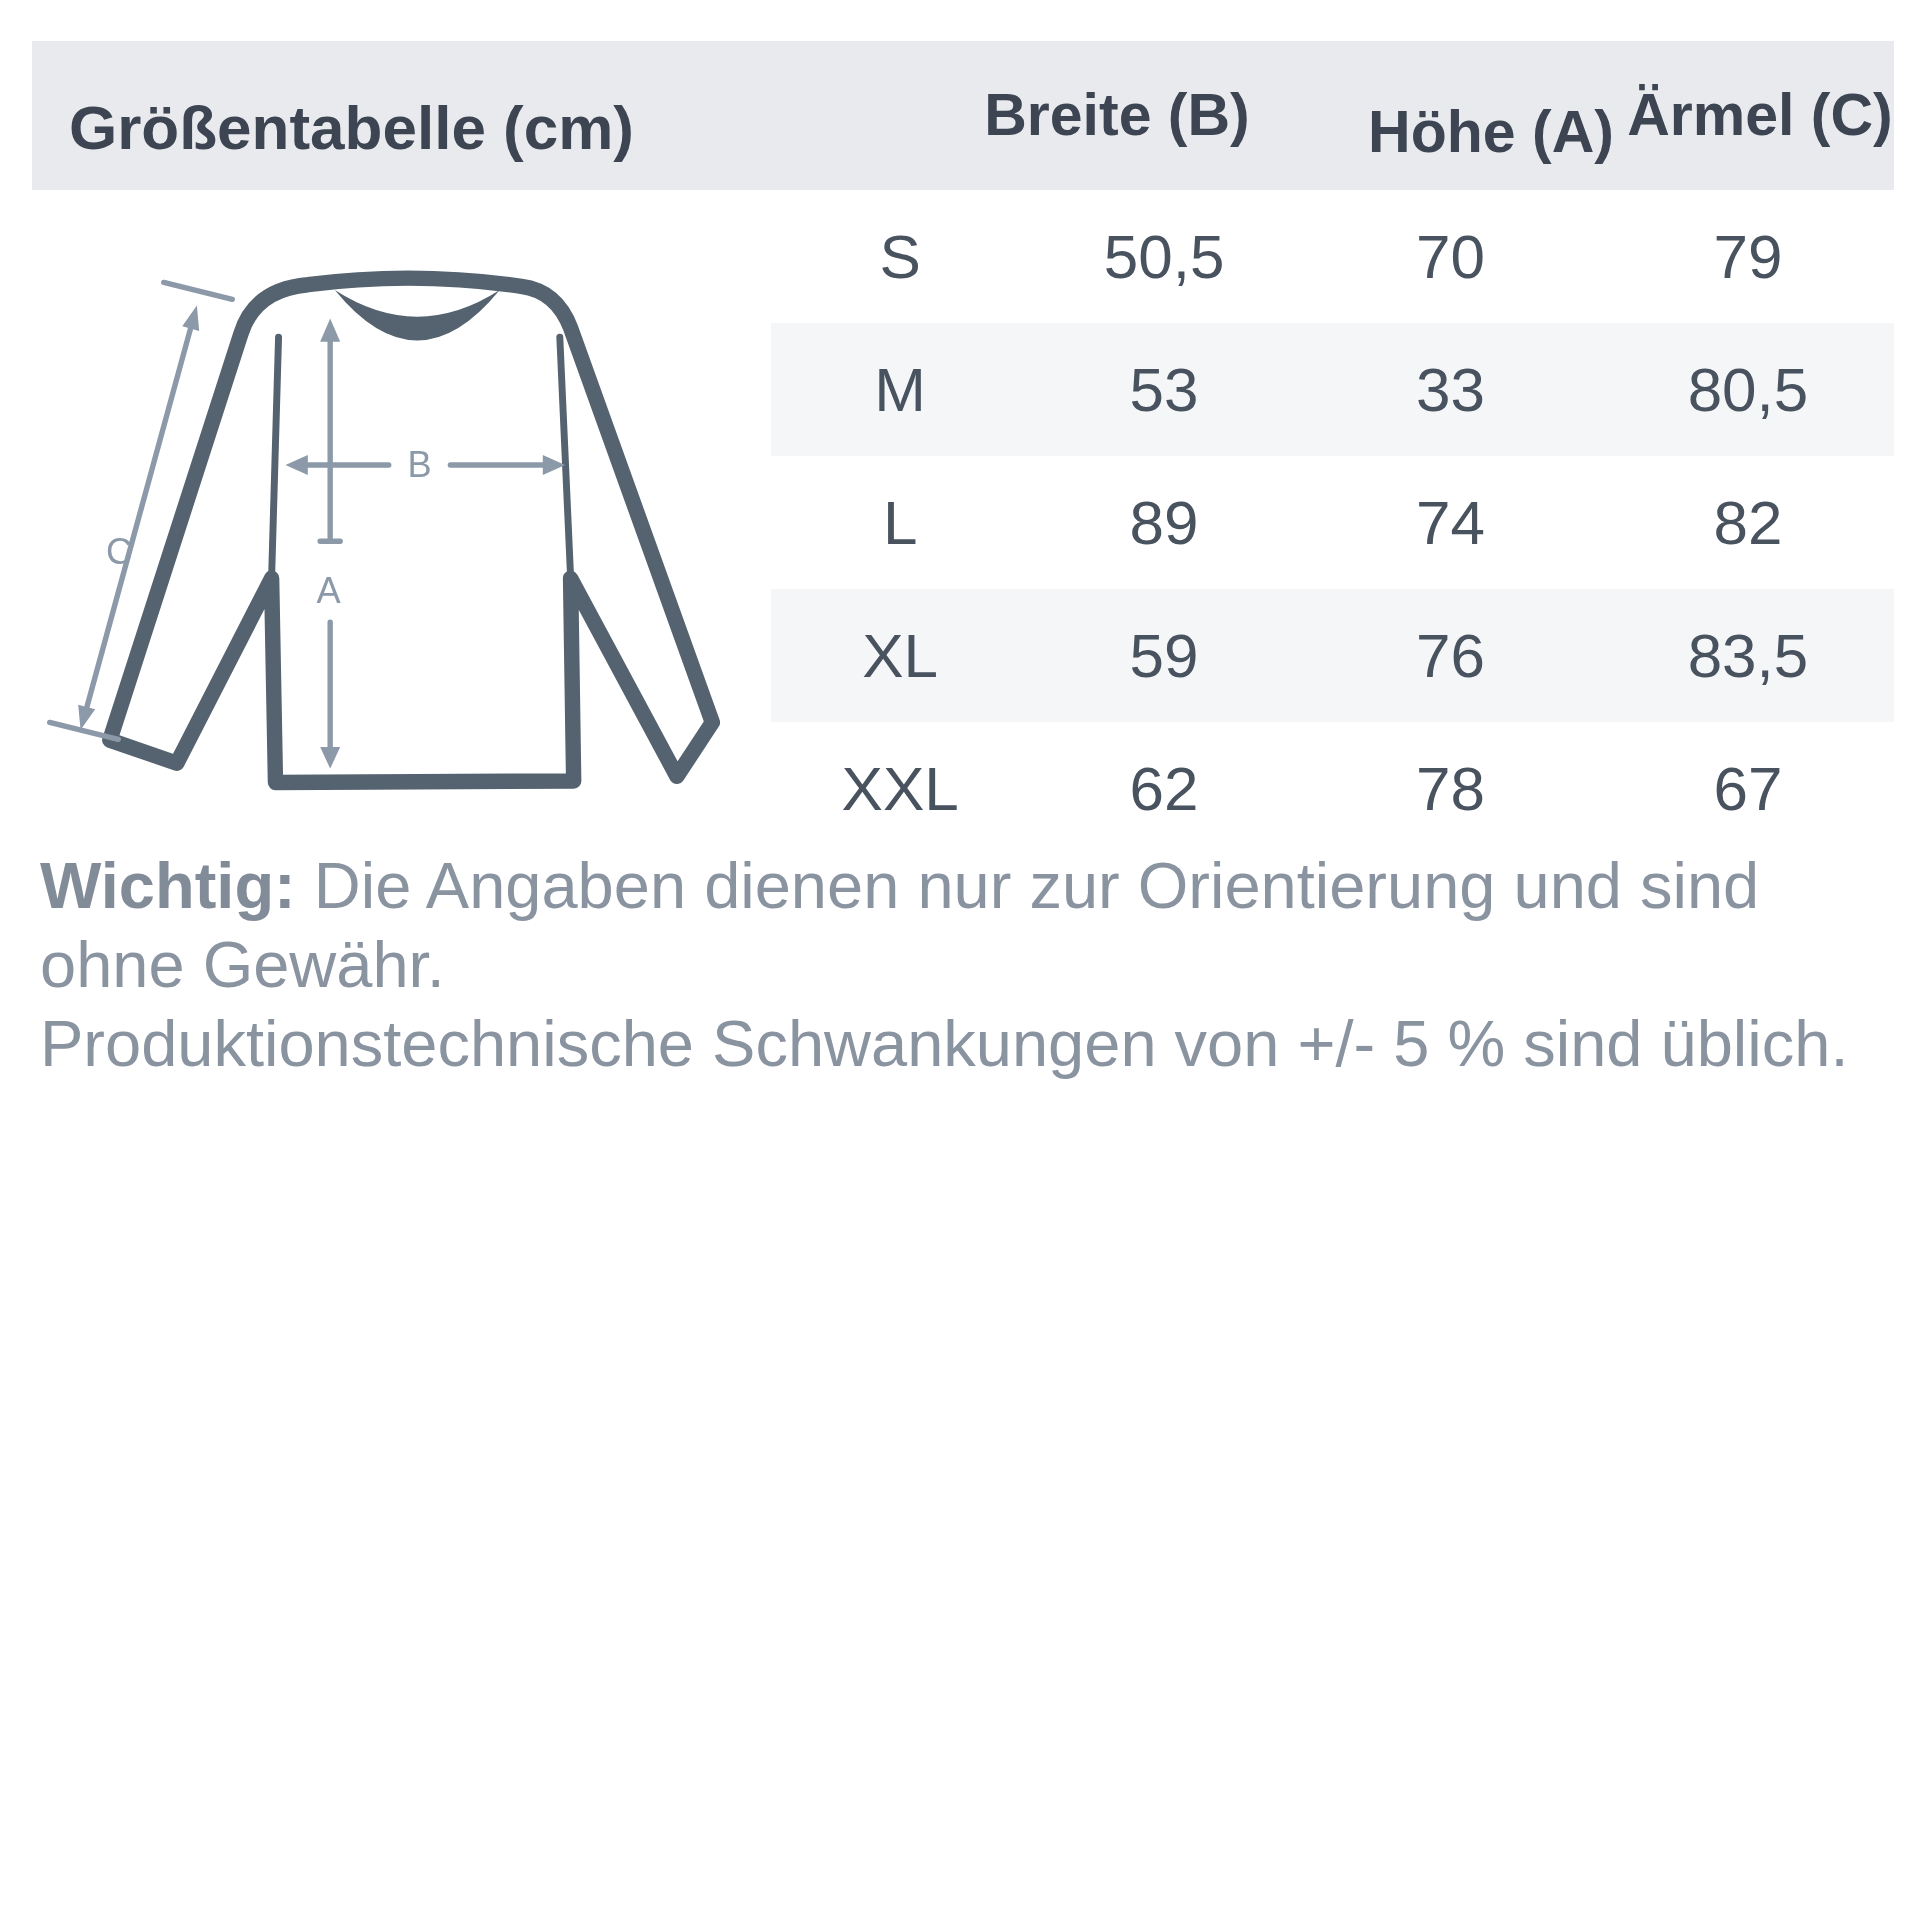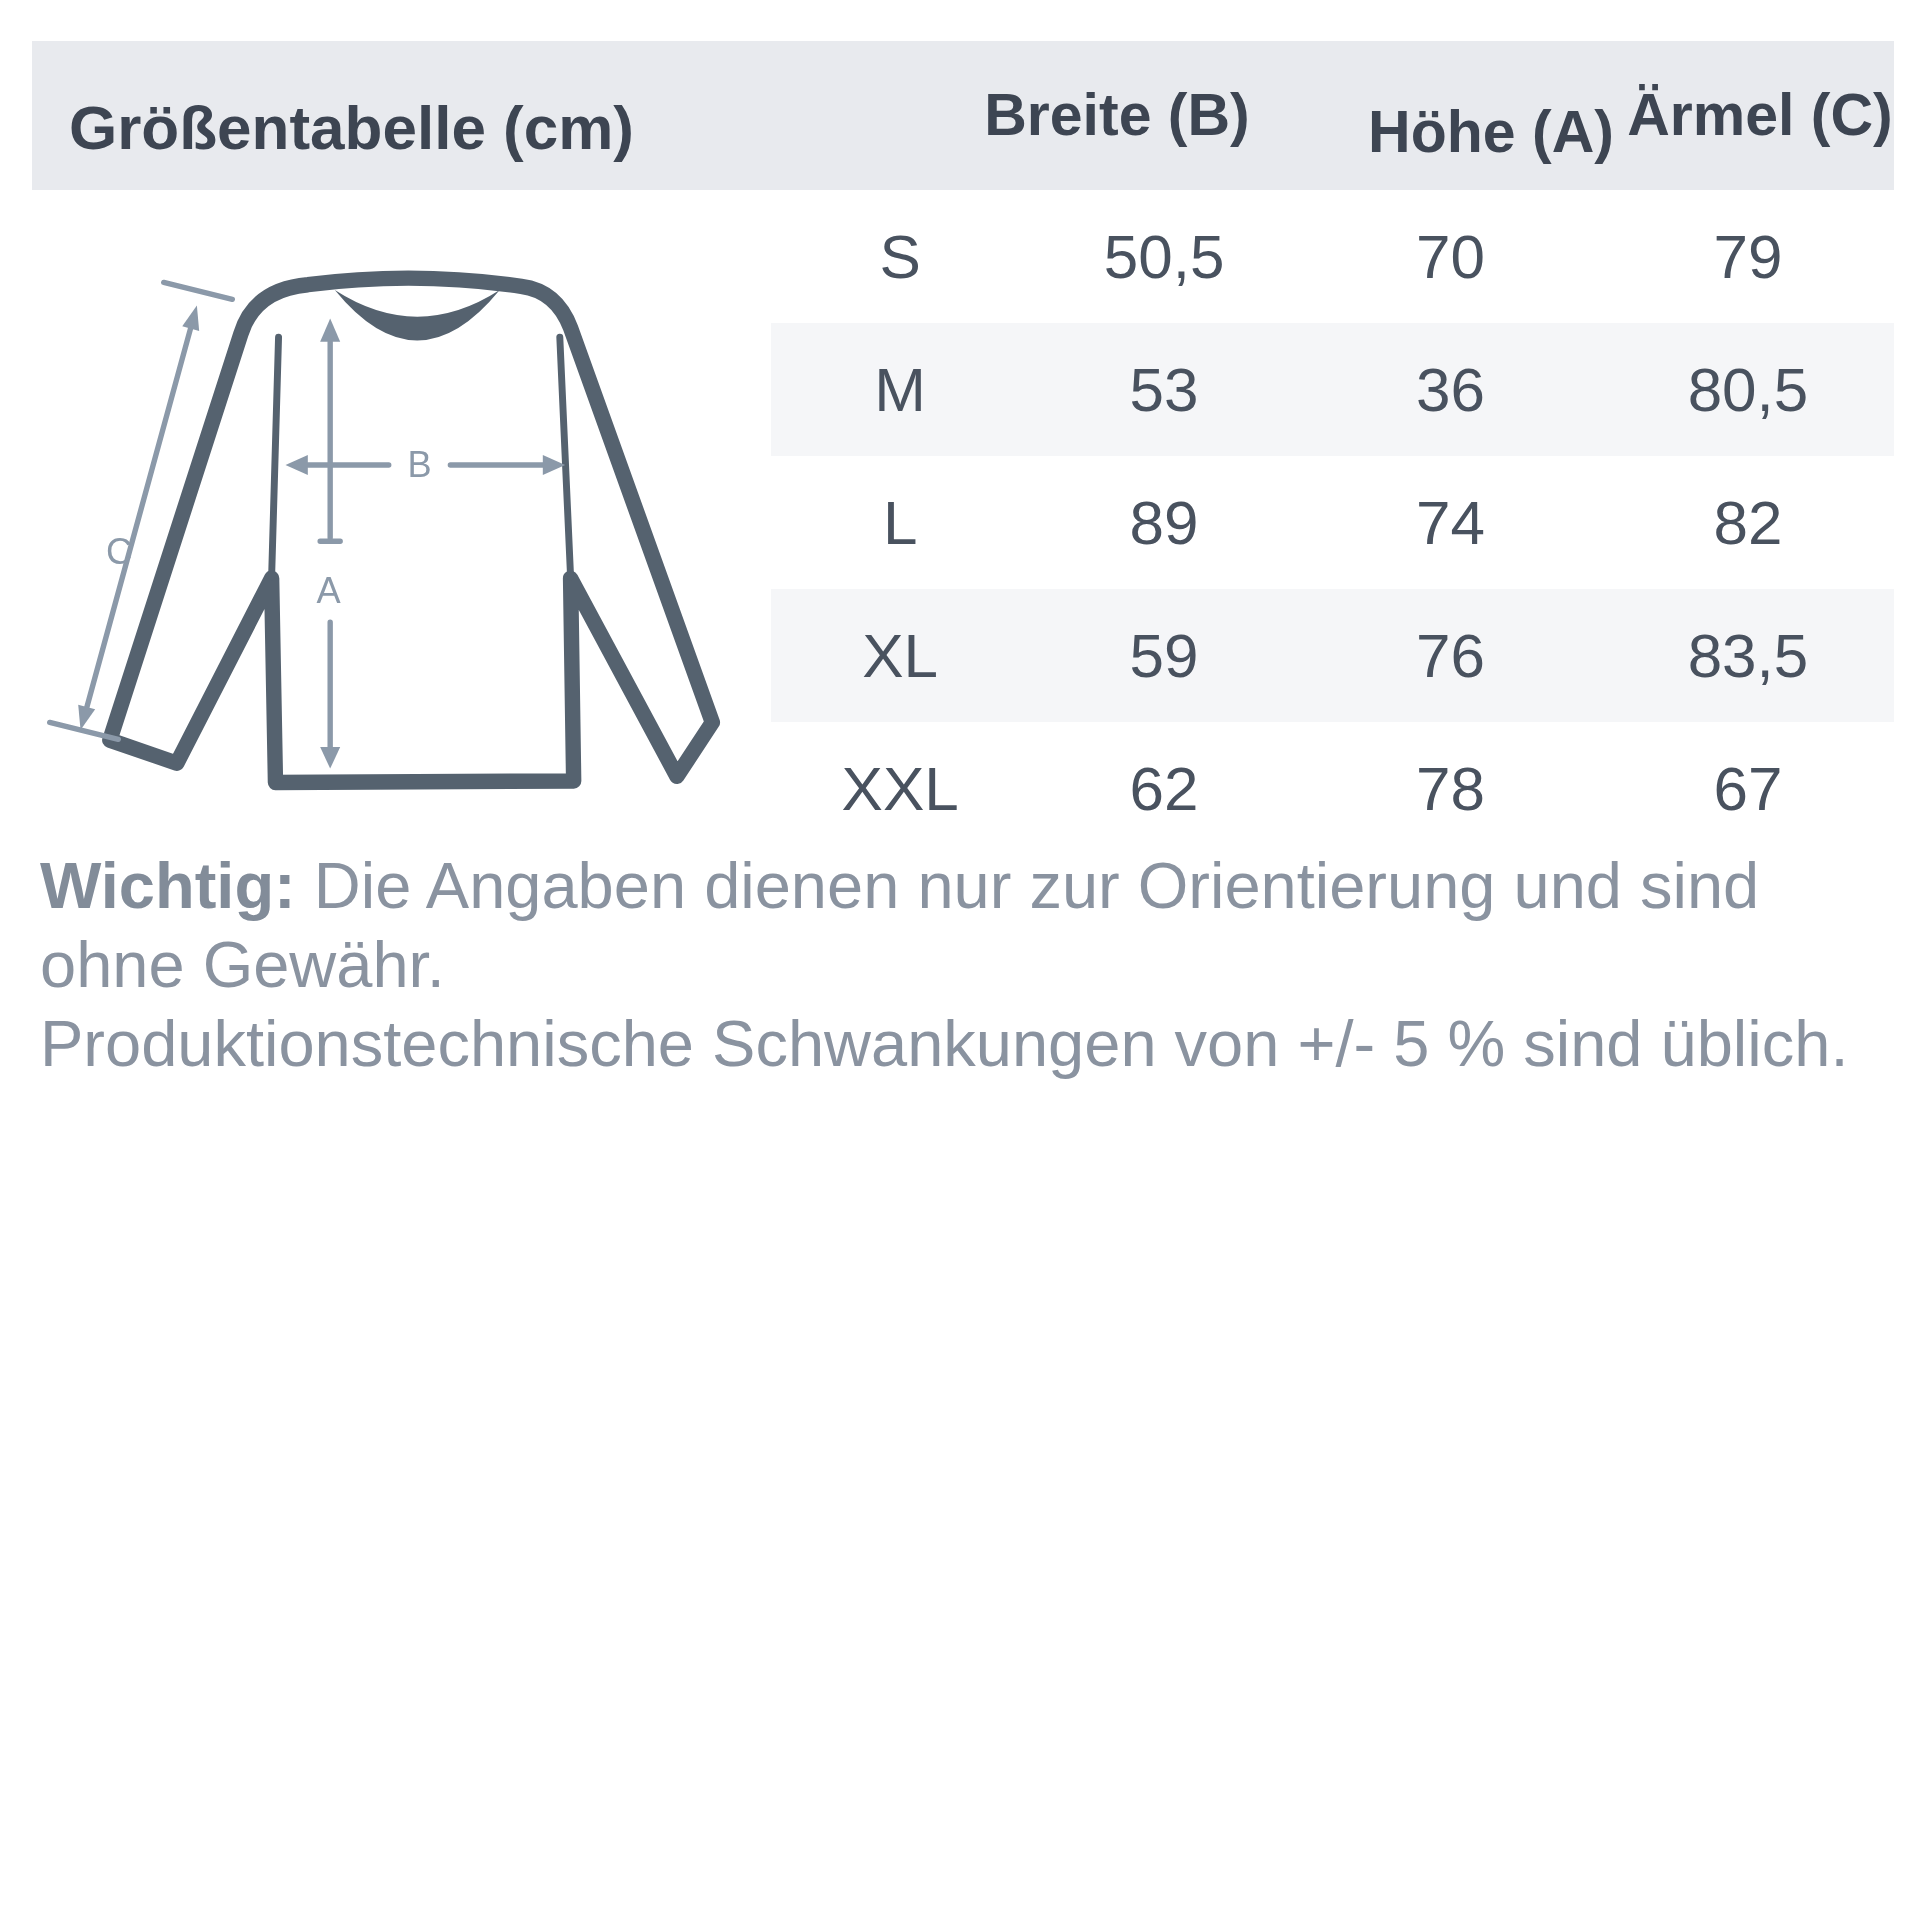--- a/index.html
+++ b/index.html
@@ -69,21 +69,21 @@
 <div class="size-table">
     <div class="size-row">
       <span>S</span>
       <span>50,5</span>
       <span>70</span>
       <span>79</span>
     </div>
     <div class="size-row">
       <span>M</span>
       <span>53</span>
-      <span>36</span>
+      <span>33</span>
       <span>80,5</span>
     </div>
     <div class="size-row">
       <span>L</span>
       <span>89</span>
       <span>74</span>
       <span>82</span>
     </div>
     <div class="size-row">
       <span>XL</span>

